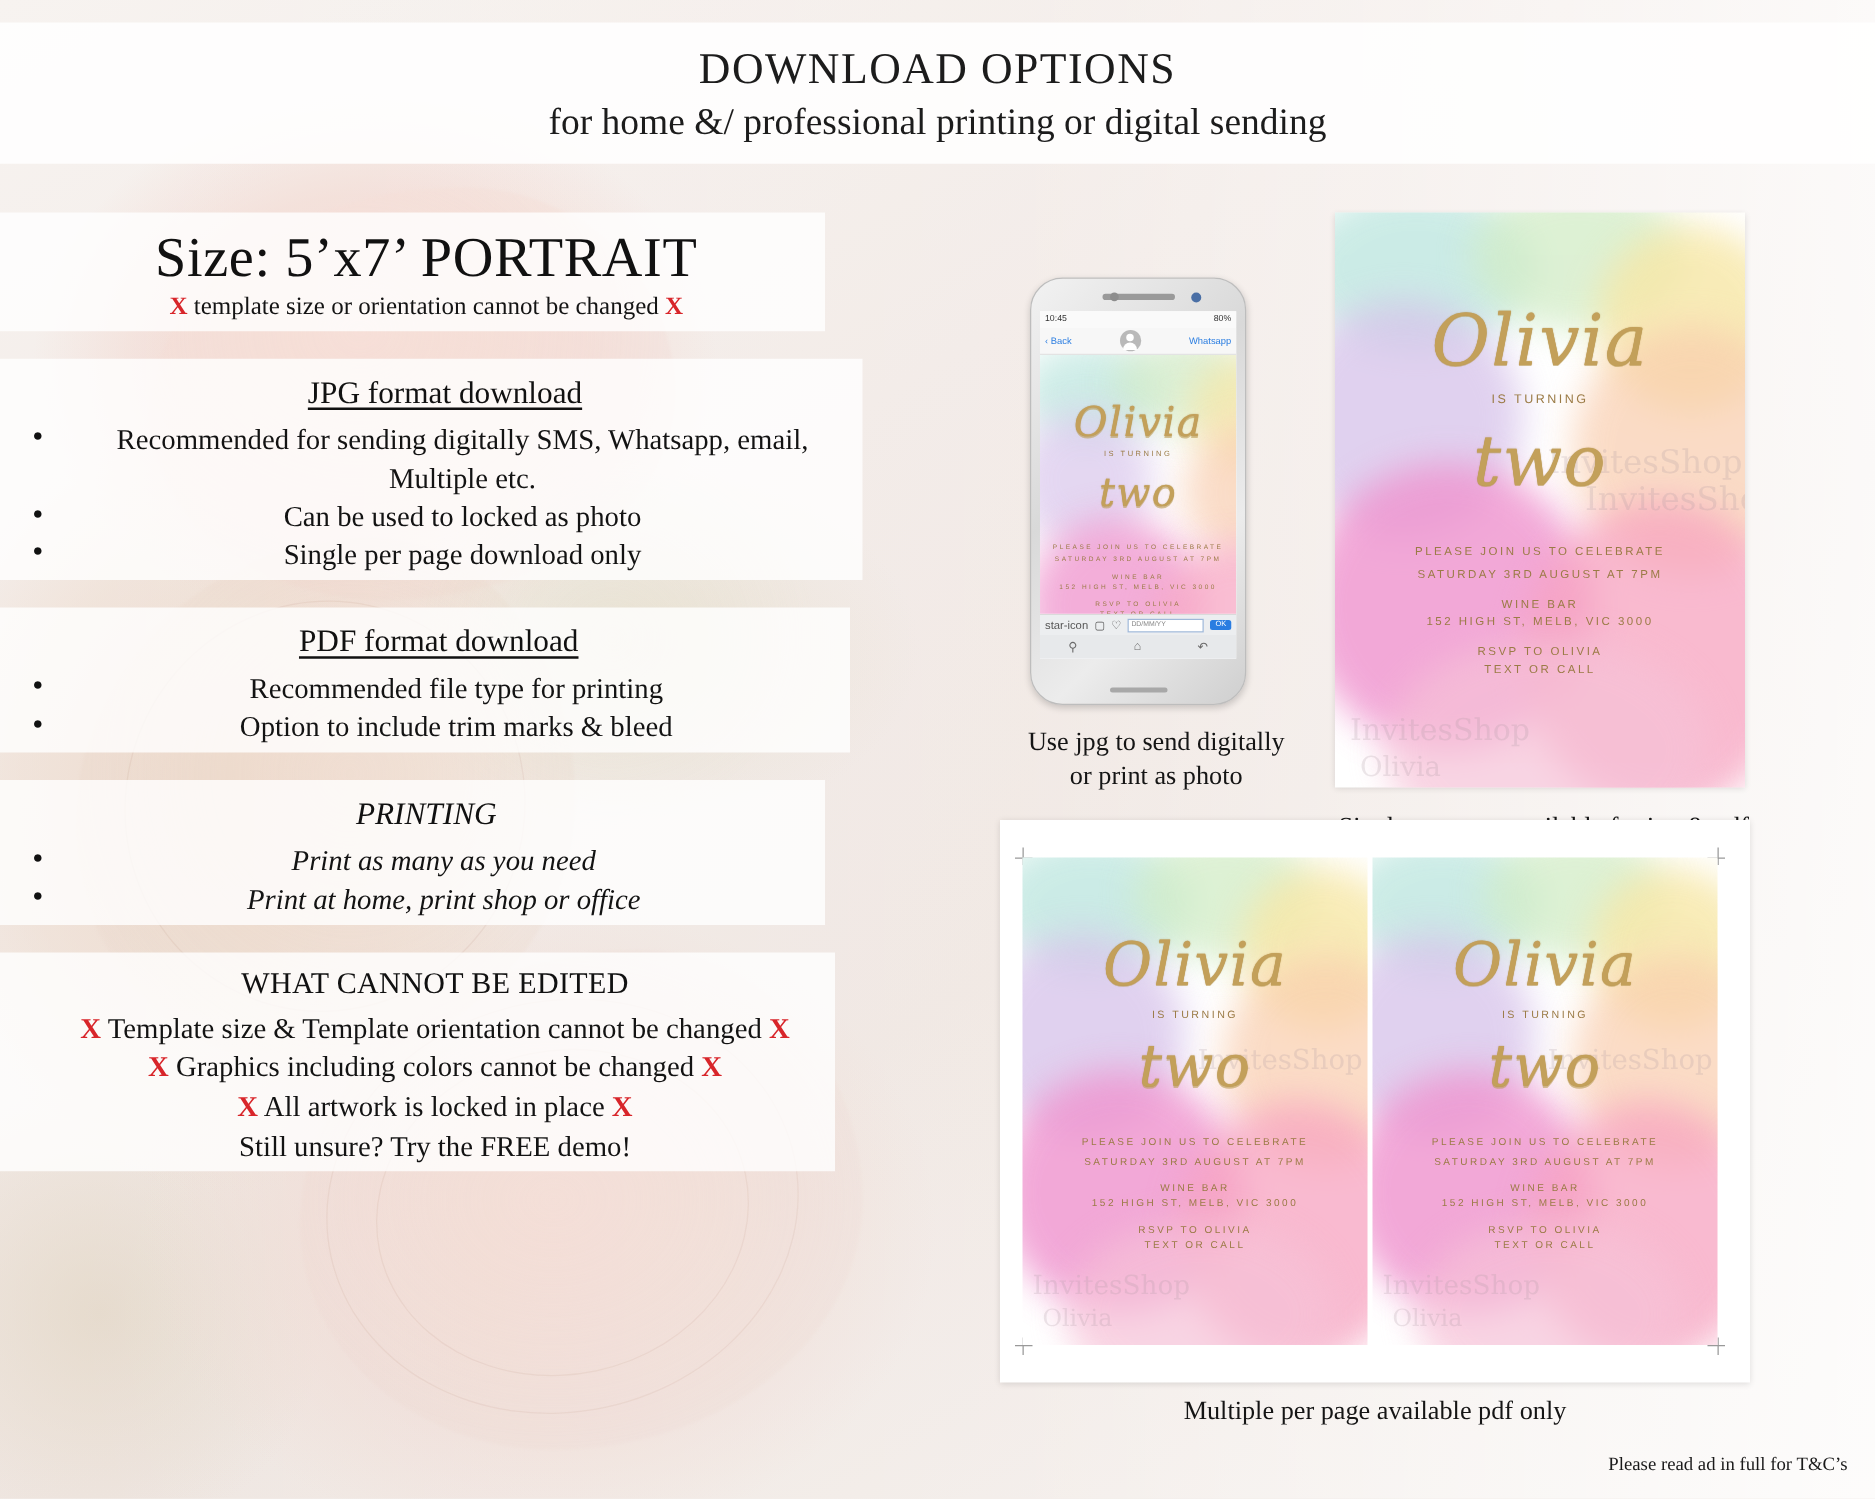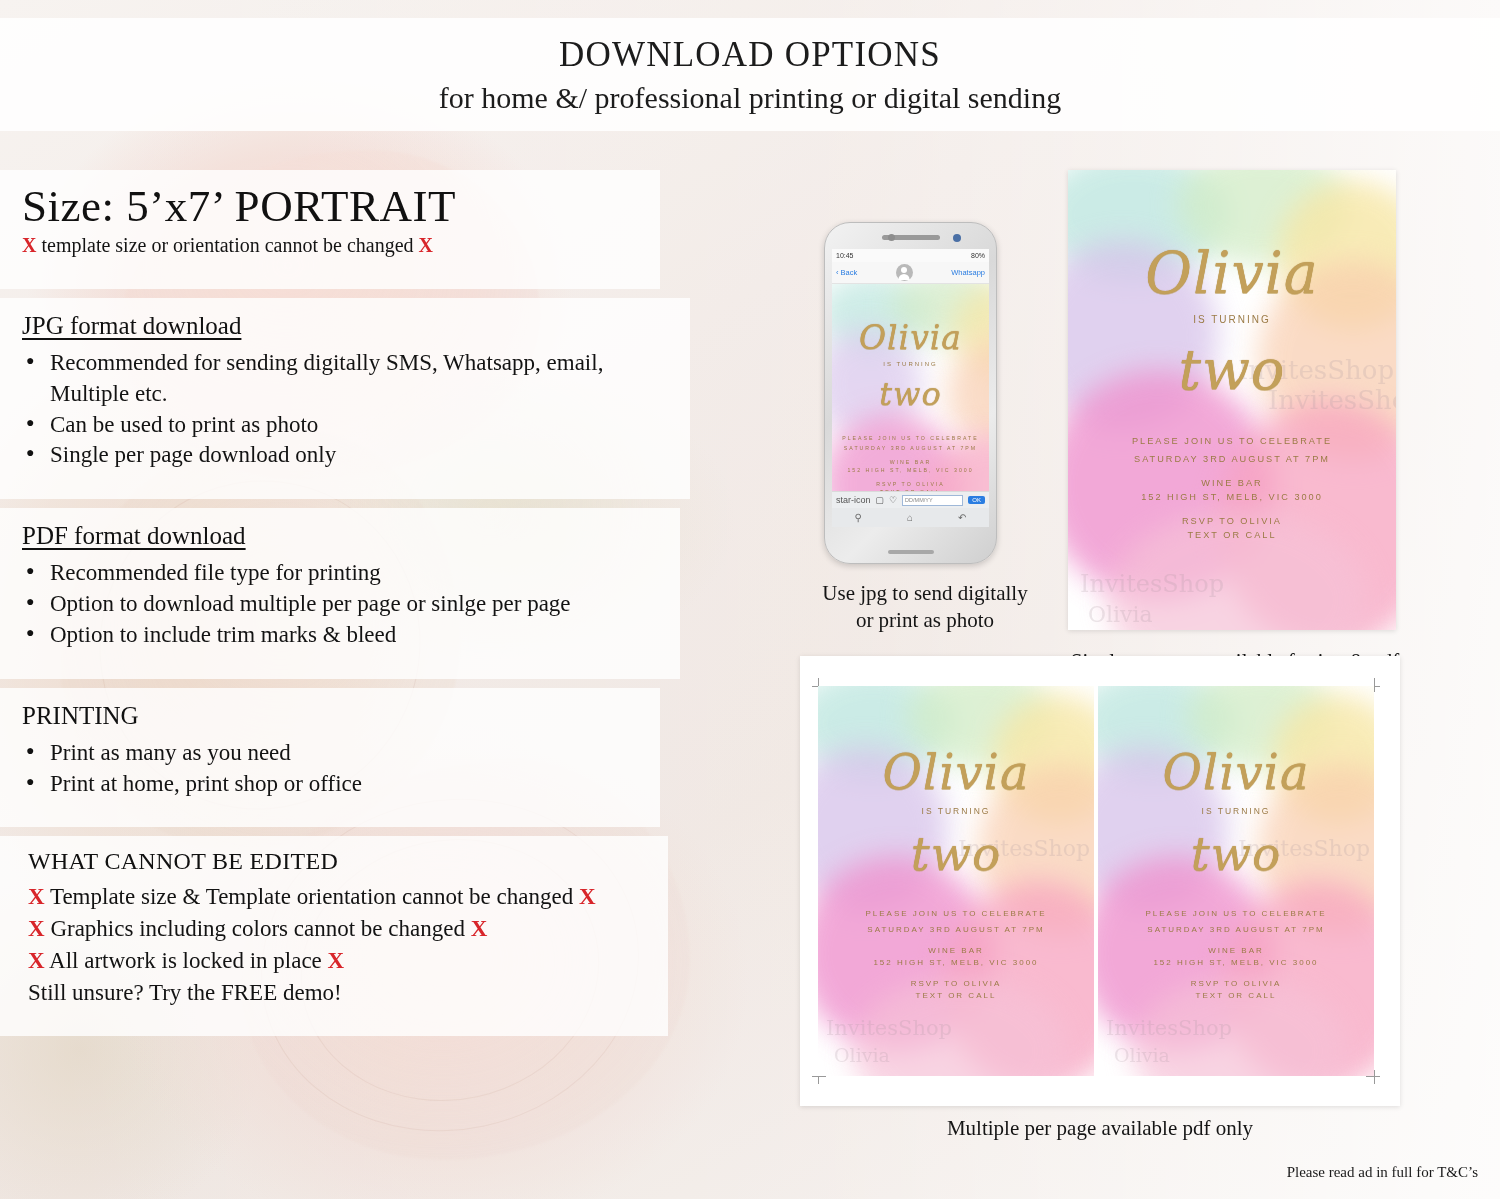--- a/index.html
+++ b/index.html
@@ -50,22 +50,23 @@
     align-items: center; justify-content: center;
     text-align: center;
   }
   .header-title { font-size: 35px; letter-spacing: 1.2px; color: #1c1c1c; }
   .header-sub { font-size: 30px; color: #1c1c1c; margin-top: 6px; }
 
   
   .left-col { position: absolute; left: 0; top: 170px; width: 690px; }
   .block {
     background: rgba(255,255,255,0.80);
-    padding: 10px 0 28px 22px;
-    margin-bottom: 9px;
+    padding: 10px 0 4px 22px;
+    margin-bottom: 22px;
+    text-align: center;
   }
   h1.size-title {
     font-size: 45px; margin: 0 0 2px 0; font-weight: normal;
     letter-spacing: .5px; color: #111;
   }
   .size-note { font-size: 20px; color: #141414; margin: 0 0 4px 0; }
   .x { color: #d8252a; font-weight: bold; }
   h2.sect {
     font-size: 25px; font-weight: normal; margin: 4px 0 8px 0;
     text-decoration: underline; text-underline-offset: 4px; color: #111;
@@ -230,35 +231,34 @@
       <span>template size or orientation cannot be changed</span>
       <span class="x">X</span>
     </p>
   </div>
 
   <div class="block" style="width:690px;">
     <h2 class="sect">JPG format download</h2>
     <ul class="bul">
       <li>Recommended for sending digitally SMS, Whatsapp, email,</li>
       <li class="cont">Multiple etc.</li>
-      <li>Can be used to print as photo</li>
+      <li>Can be used to locked as photo</li>
       <li>Single per page download only</li>
     </ul>
   </div>
 
   <div class="block" style="width:680px;">
     <h2 class="sect">PDF format download</h2>
     <ul class="bul">
       <li>Recommended file type for printing</li>
-      <li>Option to download multiple per page or sinlge per page</li>
       <li>Option to include trim marks &amp; bleed</li>
     </ul>
   </div>
 
-  <div class="block" style="width:660px;">
+  <div class="block" style="width:660px;font-style:italic;">
     <h2 class="sect nounder">PRINTING</h2>
     <ul class="bul">
       <li>Print as many as you need</li>
       <li>Print at home, print shop or office</li>
     </ul>
   </div>
 
   <div class="block" style="width:668px;">
     <div class="cannot-title">WHAT CANNOT BE EDITED</div>
     <div class="cannot-line" style="margin-left:6px;">

